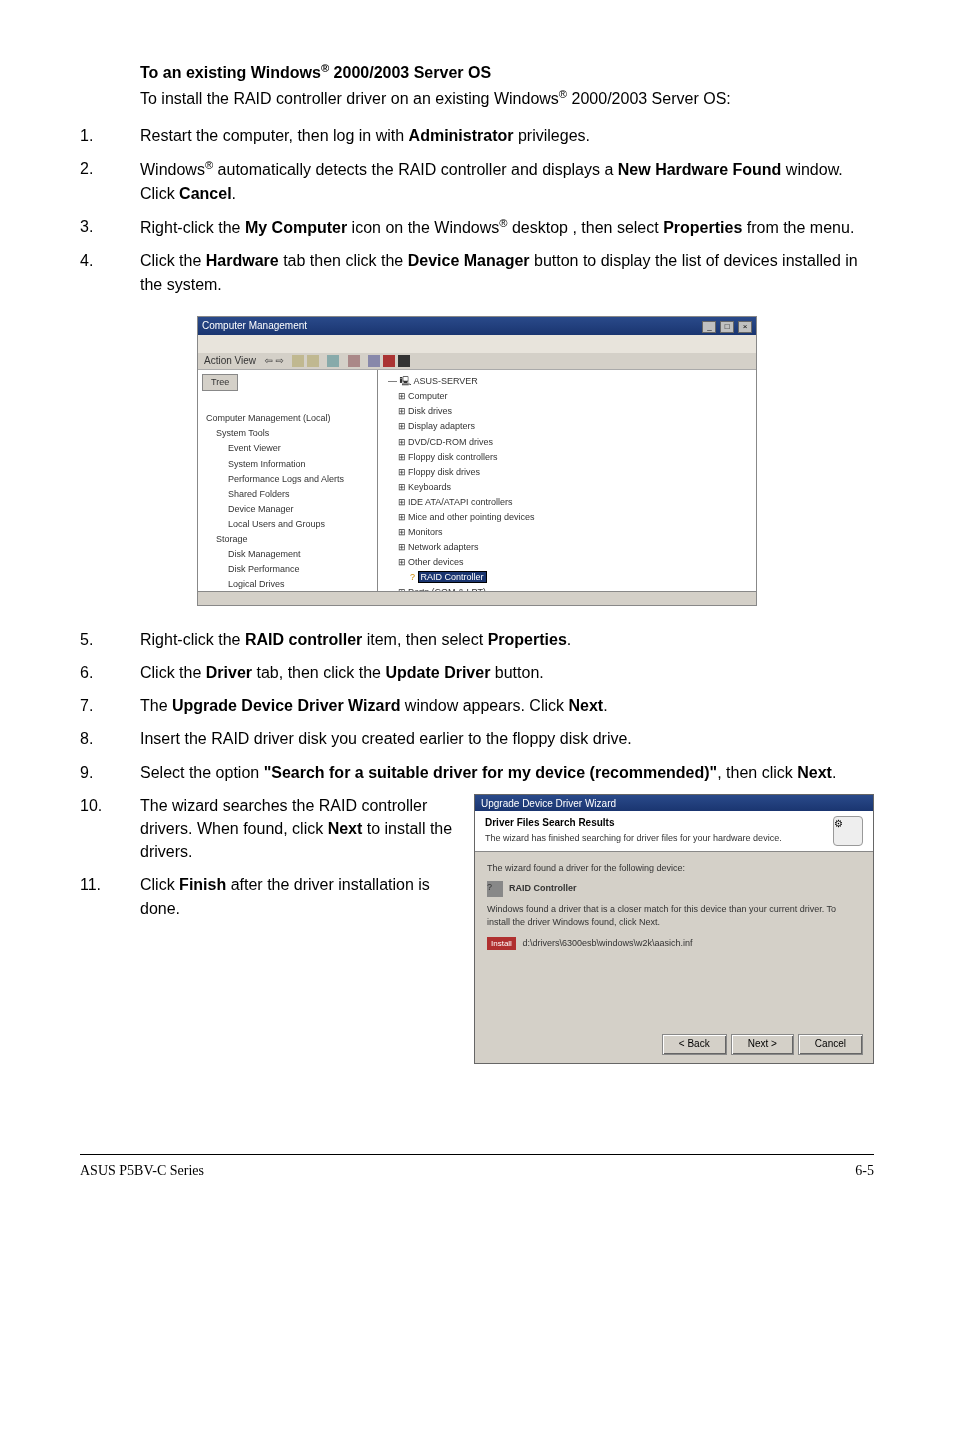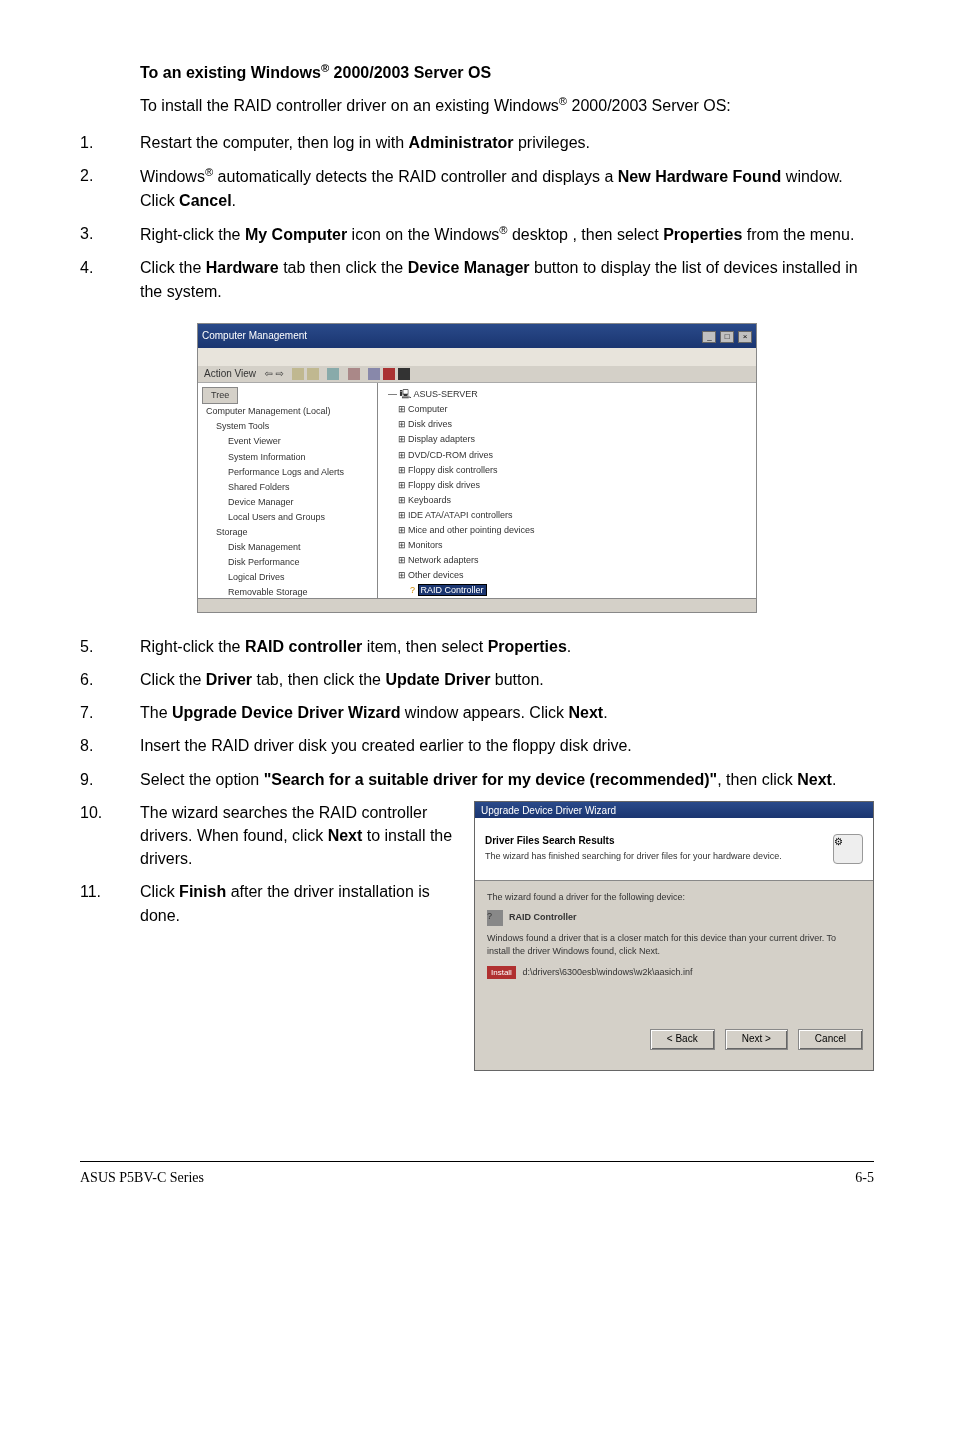--- a/index.html
+++ b/index.html
@@ -8,21 +8,21 @@
       background: #fff;
       width: 954px;
       padding: 60px 80px 30px 80px;
       font-size: 16px;
       line-height: 1.45;
       color: #000;
     }
     .heading-bold {
       font-weight: bold;
       margin-left: 60px;
-      margin-bottom: 8px;
+      margin-bottom: 1px;
     }
     .intro-text {
       margin-left: 60px;
       margin-bottom: 14px;
     }
     sup { font-size: 0.7em; vertical-align: super; }
     ol.main-list {
       list-style: none;
       margin: 0;
       padding: 0;
@@ -47,21 +47,21 @@
       width: 560px;
       height: 290px;
       position: relative;
       font-size: 10px;
       color: #333;
       overflow: hidden;
     }
     .ss-titlebar {
       background: linear-gradient(#2a4a8a, #1a3570);
       color: #fff;
-      height: 24px;
+      height: 18px;
       display: flex;
       align-items: center;
       padding: 0 4px;
       justify-content: space-between;
     }
     .ss-titlebar .titlebar-btns span {
       display: inline-block;
       width: 14px; height: 12px;
       background: #c0c0c0;
       border: 1px solid #666;
@@ -145,21 +145,21 @@
       position: relative;
     }
     .wizard-title {
       background: linear-gradient(#2a4a8a, #1a3570);
       color: #fff;
       padding: 2px 6px;
       height: 16px;
     }
     .wizard-header {
       background: #fff;
-      padding: 16px 10px;
+      padding: 5px 10px;
       display: flex;
       justify-content: space-between;
       align-items: center;
       border-bottom: 1px solid #888;
     }
     .wizard-header-left { flex: 1; }
     .wizard-header b { font-size: 10px; display: block; }
     .wizard-header span { font-size: 9px; color: #333; }
     .wizard-gear {
       width: 30px; height: 30px;
@@ -185,23 +185,23 @@
     .wizard-body .inst-label {
       display: inline-block;
       background: #b03030;
       color: #fff;
       padding: 1px 4px;
       font-size: 8px;
       margin-right: 4px;
     }
     .wizard-buttons {
       position: absolute;
-      bottom: 20px; right: 10px;
-      display: flex;
-      gap: 10px;
+      bottom: 8px; right: 10px;
+      display: flex;
+      gap: 4px;
       text-align: center;
     }
     .wizard-btn {
       background: #d4d0c8;
       border: 1px solid #888;
       box-shadow: inset 1px 1px #fff, inset -1px -1px #666;
       padding: 2px 16px;
       font-size: 10px;
     }
 
@@ -259,21 +259,21 @@
     &nbsp;
     <span class="tb-icon" style="display:inline-block;width:12px;height:12px;background:#a88;vertical-align:middle;"></span>
     &nbsp;
     <span class="tb-icon" style="display:inline-block;width:12px;height:12px;background:#88a;vertical-align:middle;"></span>
     <span class="tb-icon" style="display:inline-block;width:12px;height:12px;background:#a33;vertical-align:middle;"></span>
     <span class="tb-icon" style="display:inline-block;width:12px;height:12px;background:#333;vertical-align:middle;"></span>
   </div>
   <div class="ss-body">
     <div class="ss-left">
       <span class="ss-tab">Tree</span>
-      <div id="left-tree" style="margin-top:0;">
+      <div id="left-tree" style="margin-top:20px;">
           <div class="tree-item tree-indent0">Computer Management (Local)</div>
           <div class="tree-item tree-indent1">System Tools</div>
           <div class="tree-item tree-indent2">Event Viewer</div>
           <div class="tree-item tree-indent2">System Information</div>
           <div class="tree-item tree-indent2">Performance Logs and Alerts</div>
           <div class="tree-item tree-indent2">Shared Folders</div>
           <div class="tree-item tree-indent2">Device Manager</div>
           <div class="tree-item tree-indent2">Local Users and Groups</div>
           <div class="tree-item tree-indent1">Storage</div>
           <div class="tree-item tree-indent2">Disk Management</div>

